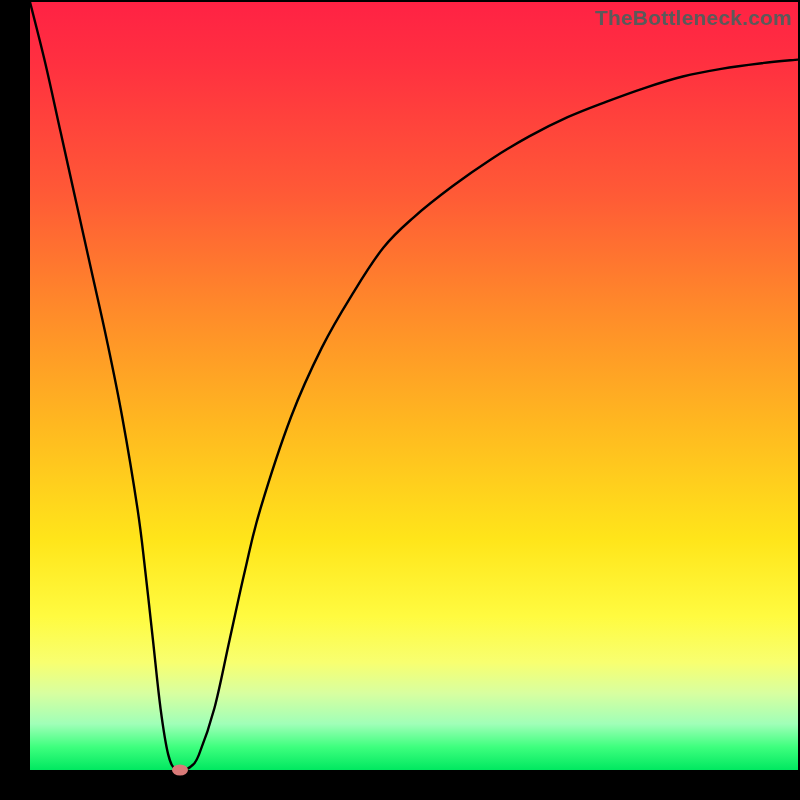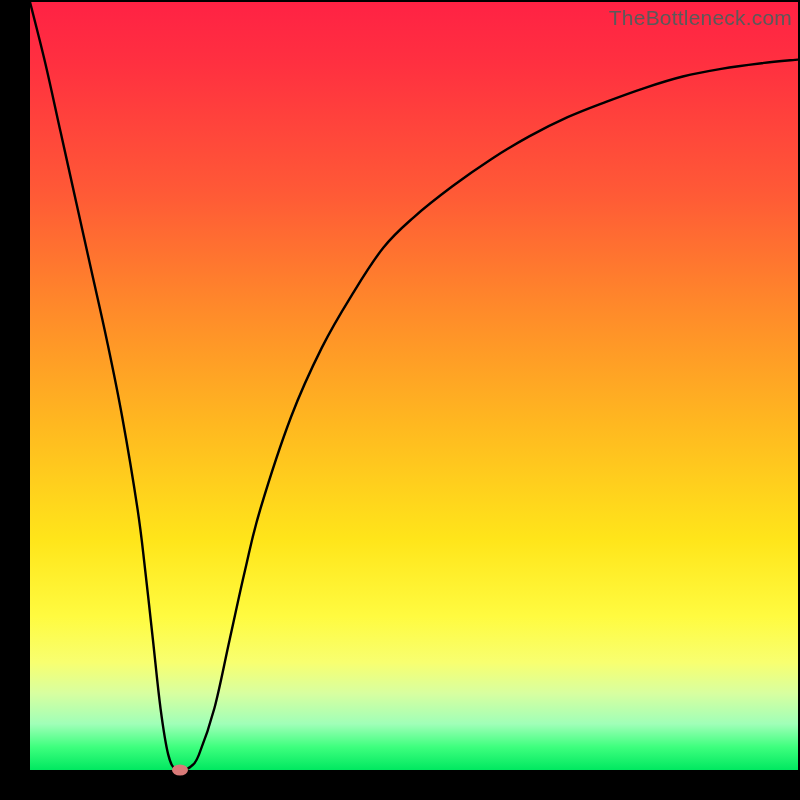--- a/index.html
+++ b/index.html
@@ -36,21 +36,21 @@
       #3eff7e 97%,
       #00e860 100%
     );
   }
   .watermark {
     position: absolute;
     top: 4px;
     right: 6px;
     font-family: Arial, Helvetica, sans-serif;
     font-size: 21px;
-    font-weight: 400;
+    font-weight: 700;
     color: #5a5a5a;
     letter-spacing: 0.2px;
     pointer-events: none;
   }
   svg.curve {
     position: absolute;
     left: 0;
     top: 0;
     width: 768px;
     height: 768px;

